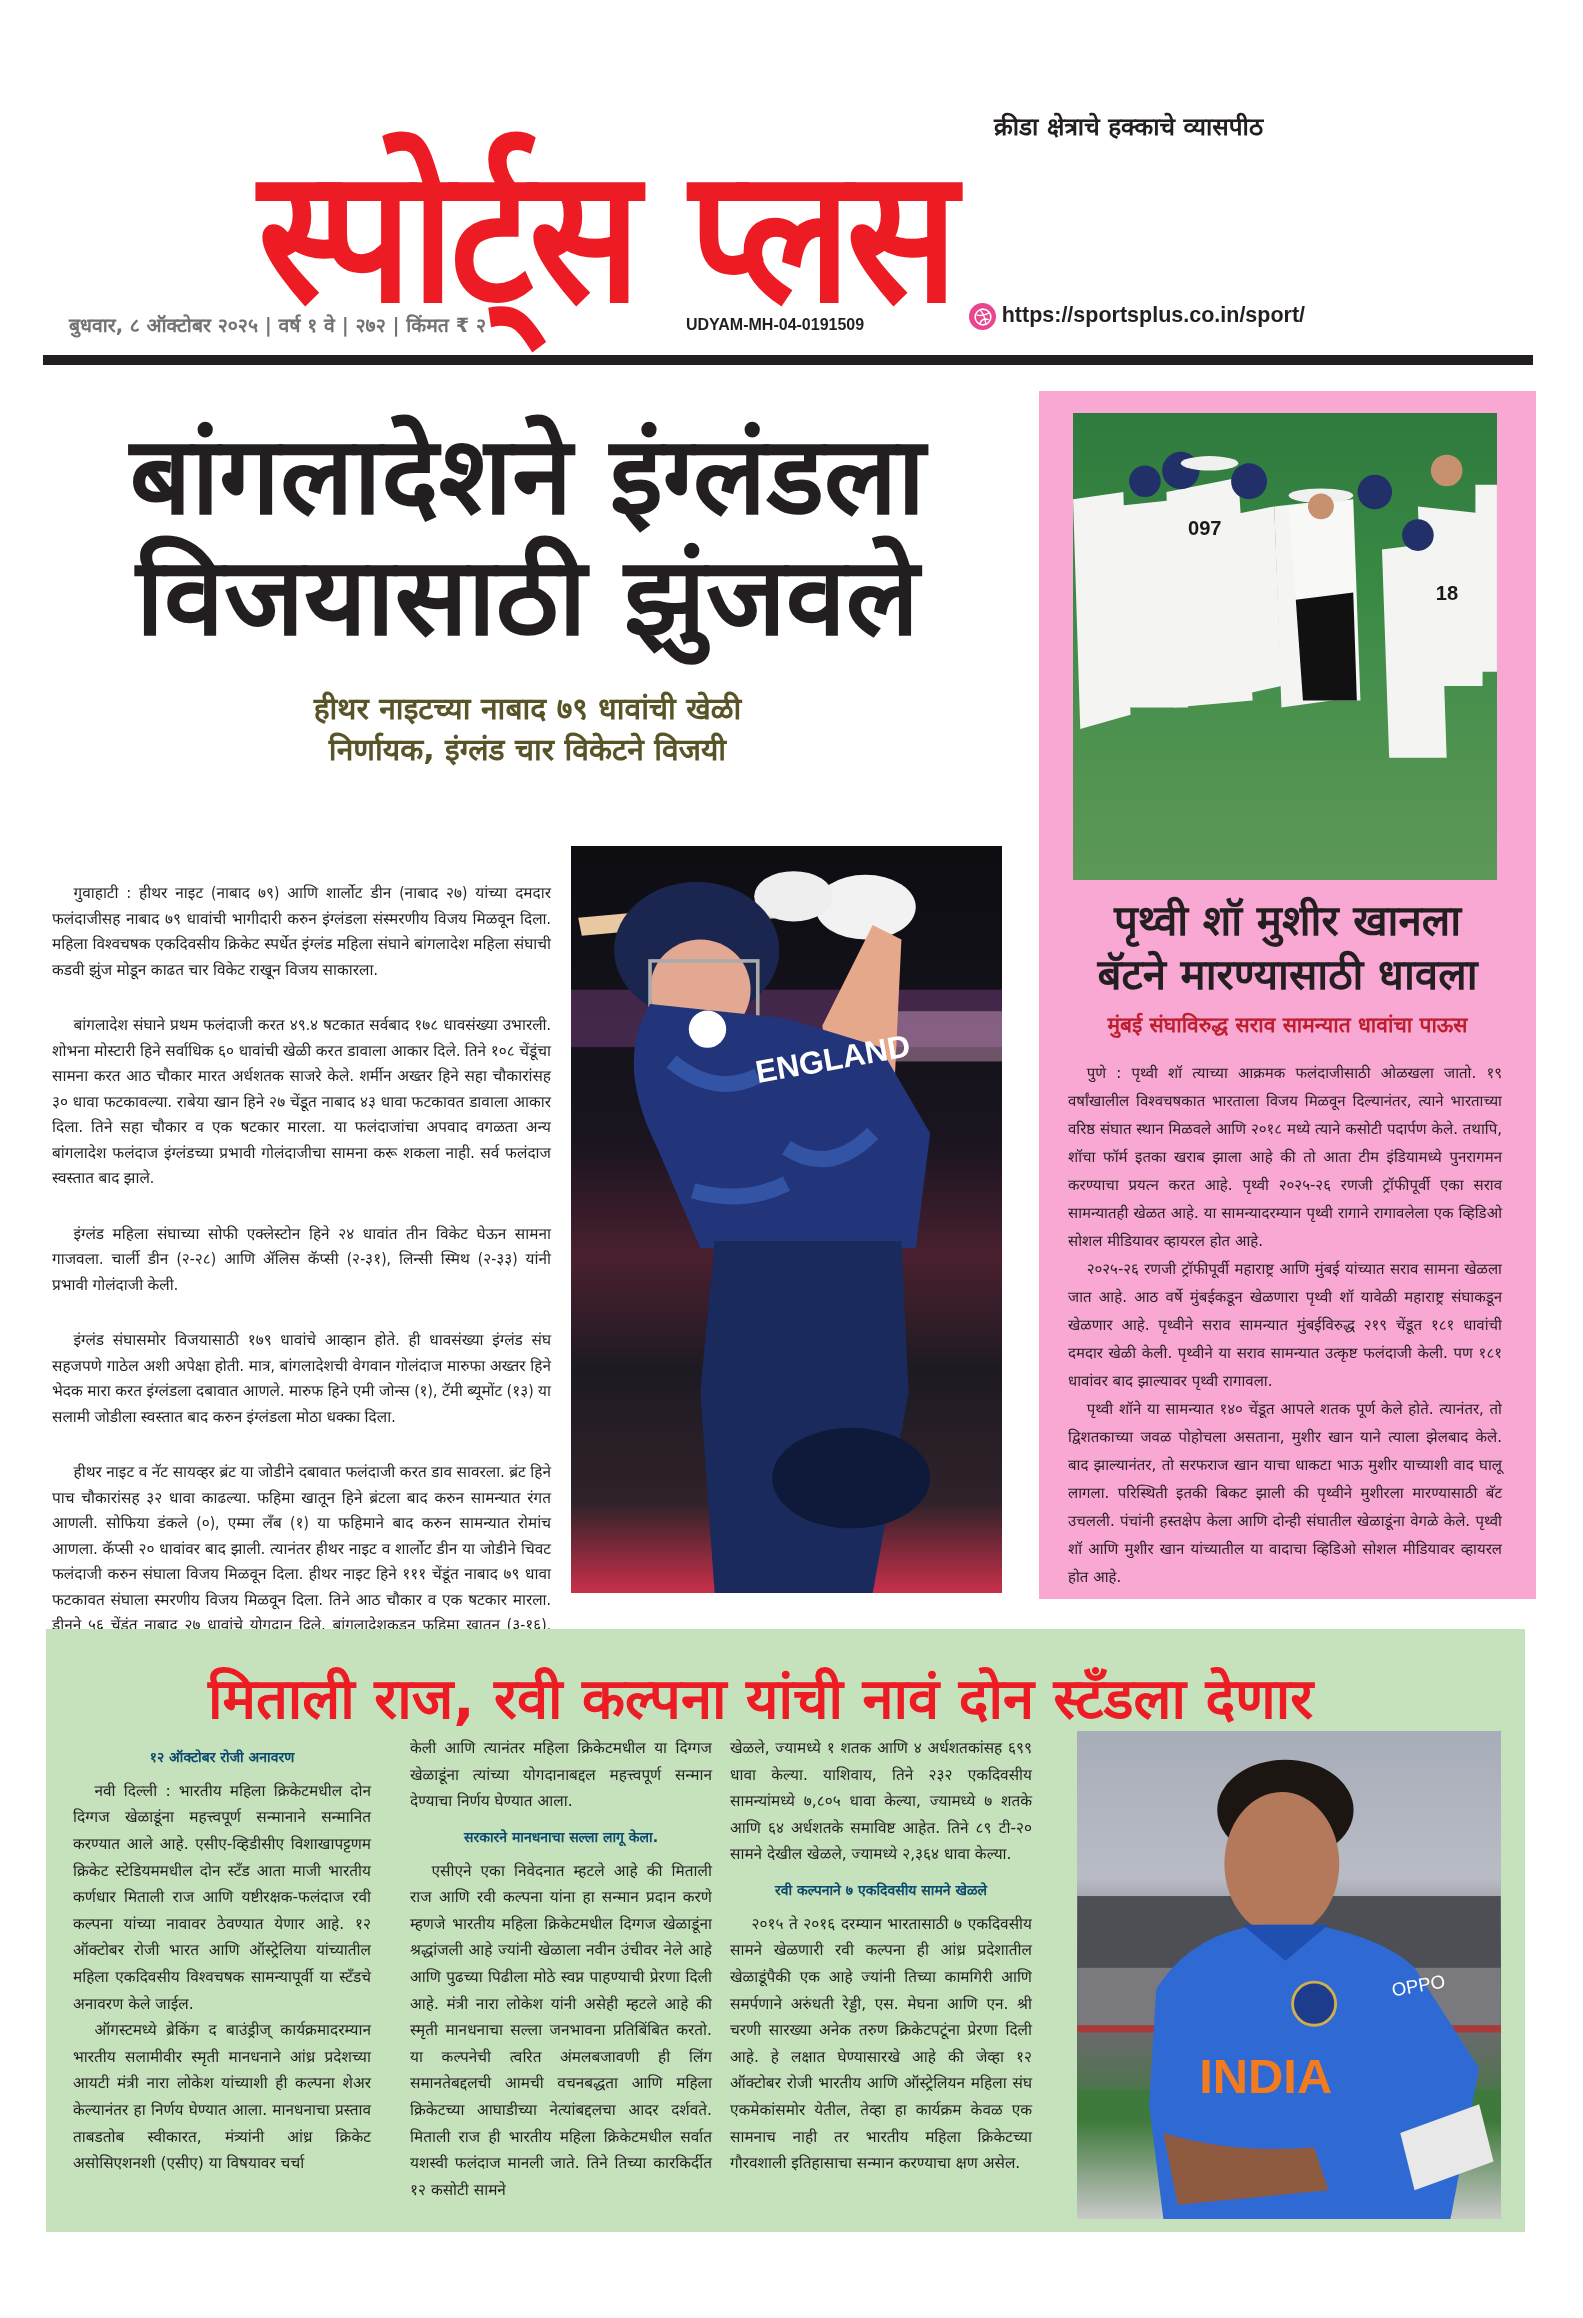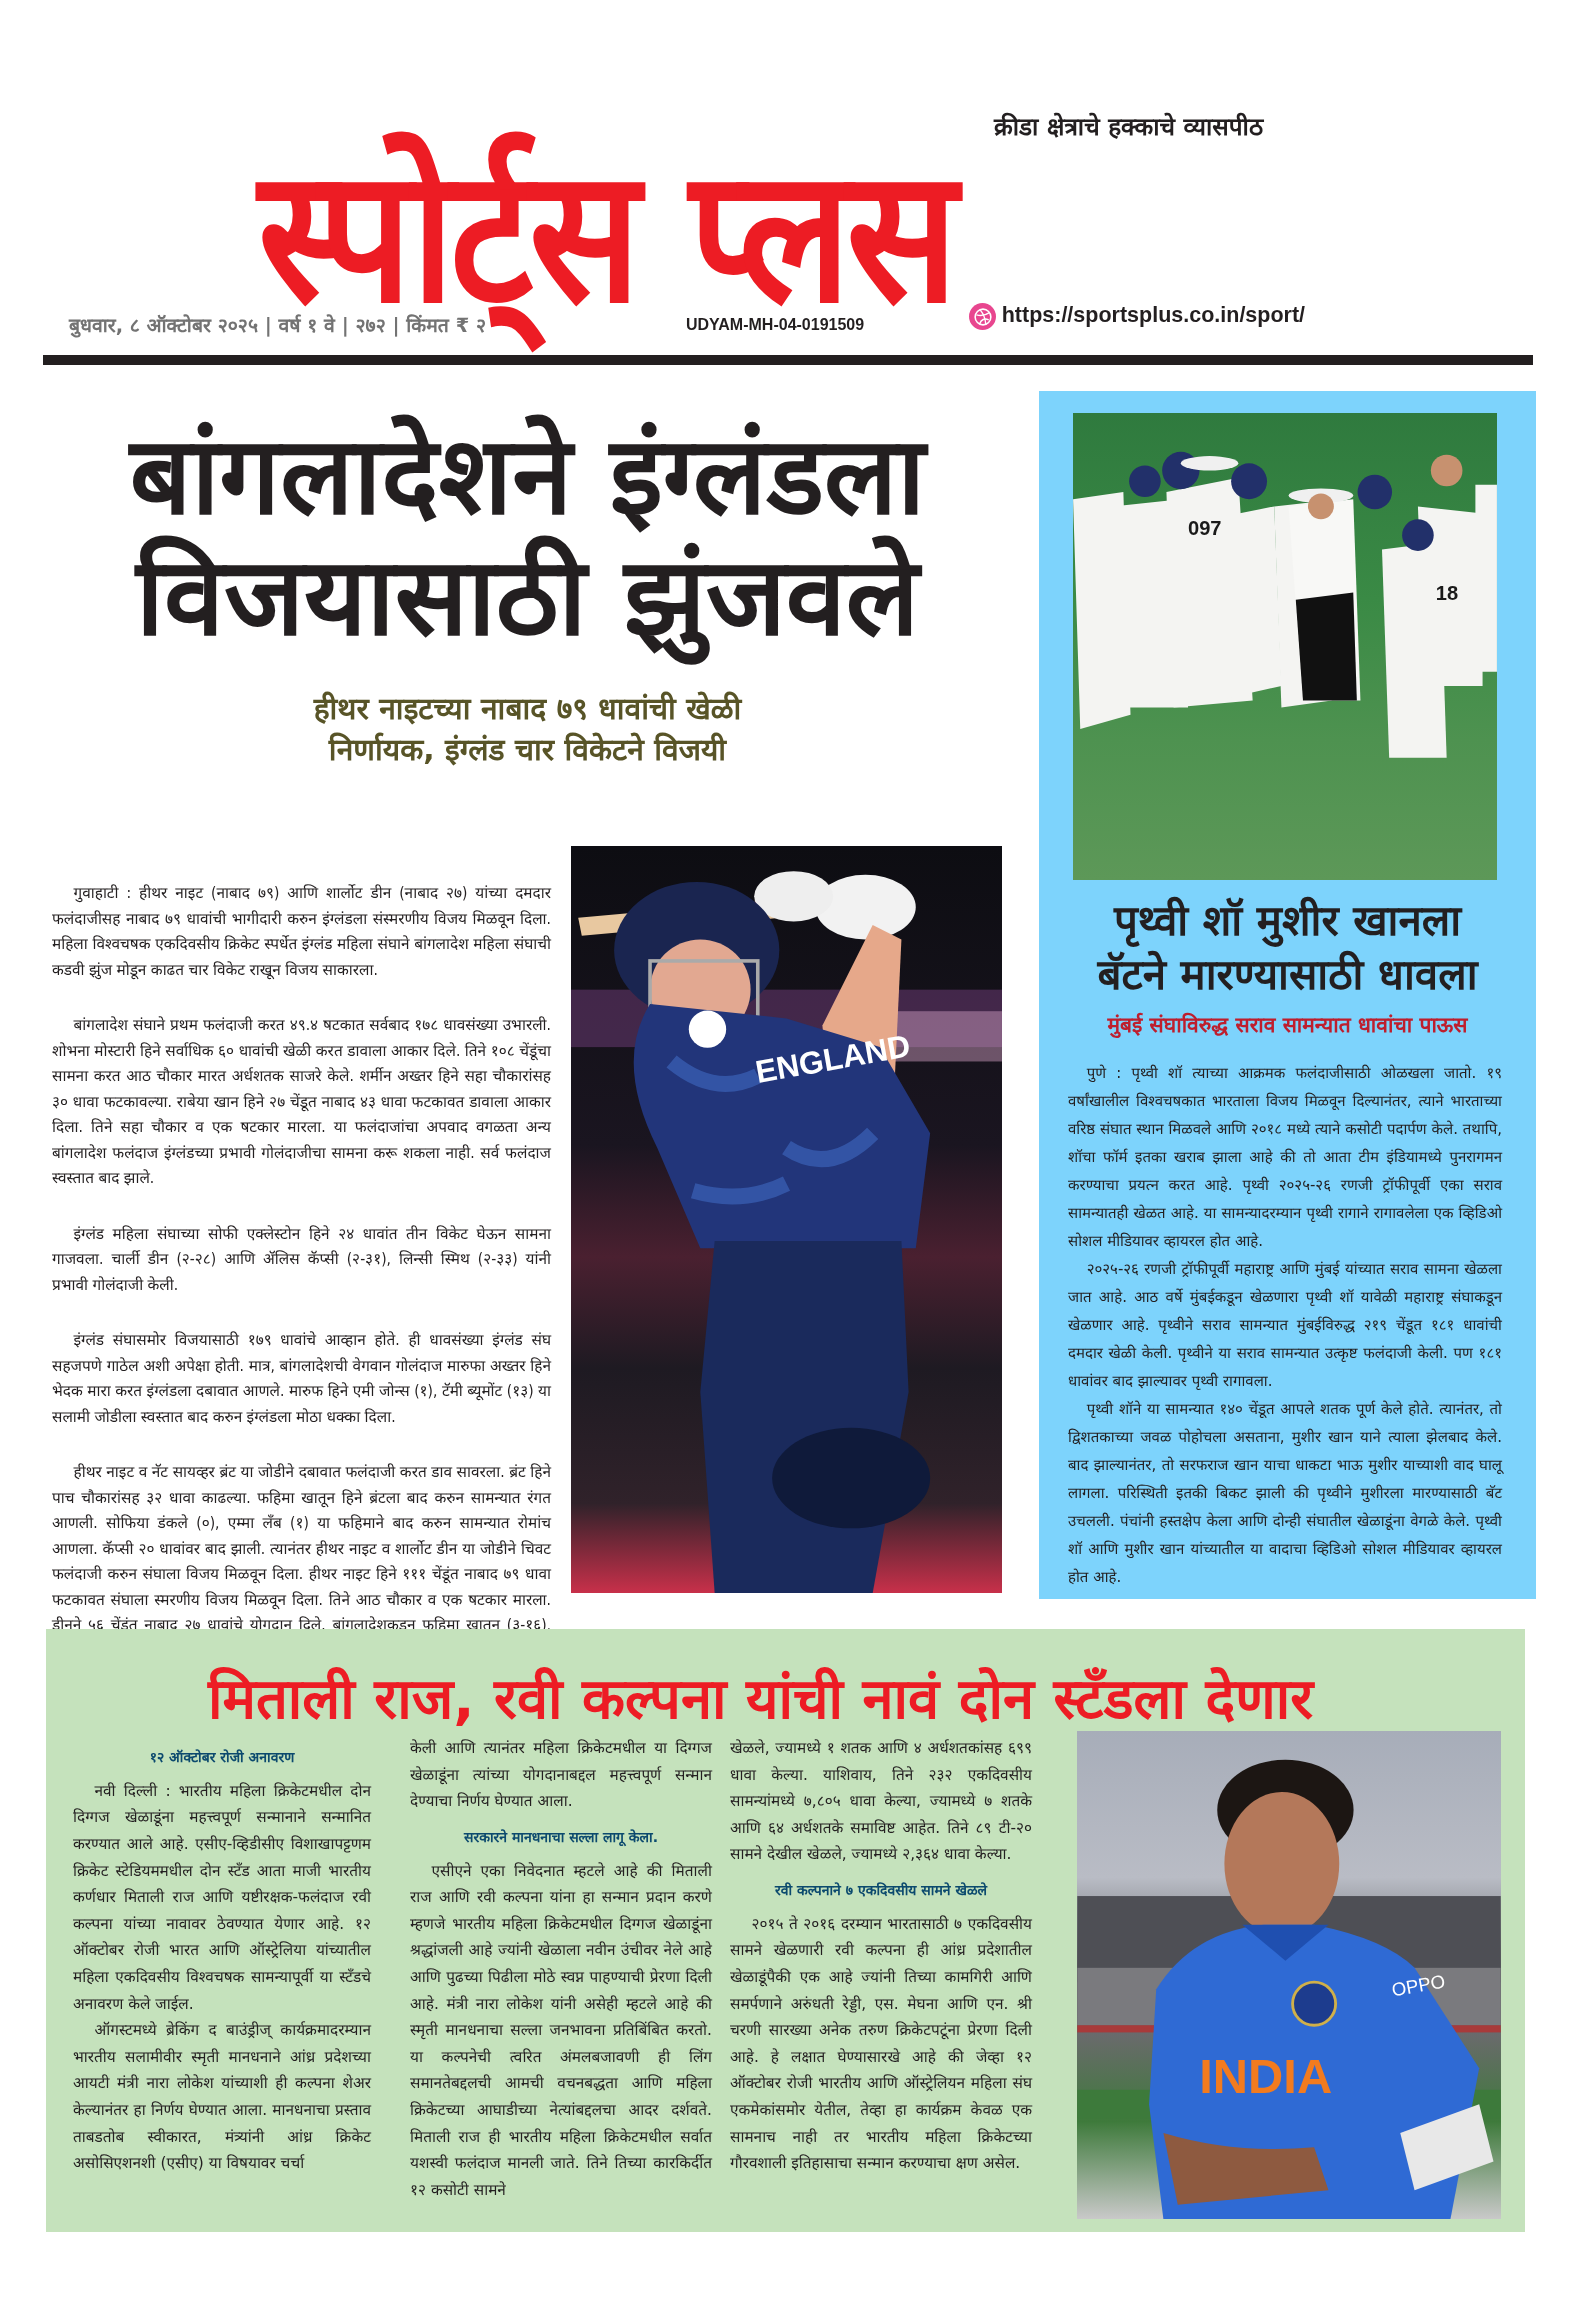--- a/index.html
+++ b/index.html
@@ -23,21 +23,21 @@
                font-size: 108px; font-weight: bold; line-height: 1.12; color: #231f20; }
   .lead-sub { position: absolute; left: 50px; top: 689px; width: 955px; text-align: center;
               font-size: 30px; font-weight: bold; line-height: 1.35; color: #585427; }
   .lead-body { position: absolute; left: 52px; top: 851px; width: 499px; font-size: 15.4px; line-height: 25.5px;
                text-align: justify; color: #231f20; font-family: "DejaVu Sans Condensed", "DejaVu Sans", sans-serif; }
   .lead-body p { text-indent: 21.5px; margin-top: 30px; }
   .lead-photo { position: absolute; left: 571px; top: 846px; width: 431px; height: 747px; overflow: hidden;
                 background: linear-gradient(180deg, #0d0d12 0%, #1a1520 40%, #4a2030 55%, #1e1a22 70%, #30222a 88%, #c8304a 100%); }
 
   
-  .side-box { position: absolute; left: 1039px; top: 391px; width: 497px; height: 1208px; background: #7dd3fc; }
+  .side-box { position: absolute; left: 1039px; top: 391px; width: 497px; height: 1208px; background: #f9a8d4; }
   .side-photo { position: absolute; left: 34px; top: 21.5px; width: 424px; height: 467px; overflow: hidden;
                 background: linear-gradient(180deg, #2f7a3e 0%, #3a8a45 40%, #4e9250 70%, #5d9858 100%); }
   .side-head { position: absolute; left: 0; top: 503px; width: 497px; text-align: center; font-size: 42px; font-weight: bold;
                line-height: 1.28; color: #231f20; }
   .side-sub { position: absolute; left: 0; top: 619px; width: 497px; text-align: center; font-size: 21px; font-weight: bold; color: #be1e2d; }
   .side-body { position: absolute; left: 29px; top: 668px; width: 434px; font-size: 15px; line-height: 28px; text-align: justify; color: #231f20; }
   .side-body p { text-indent: 18.7px; }
 
   
   .bottom-box { position: absolute; left: 46px; top: 1629px; width: 1479px; height: 603px; background: #c5e2bc; }

